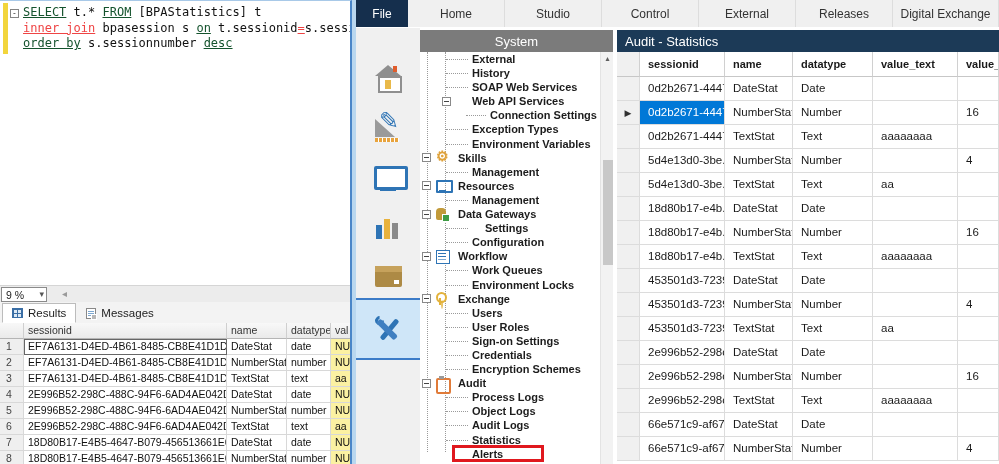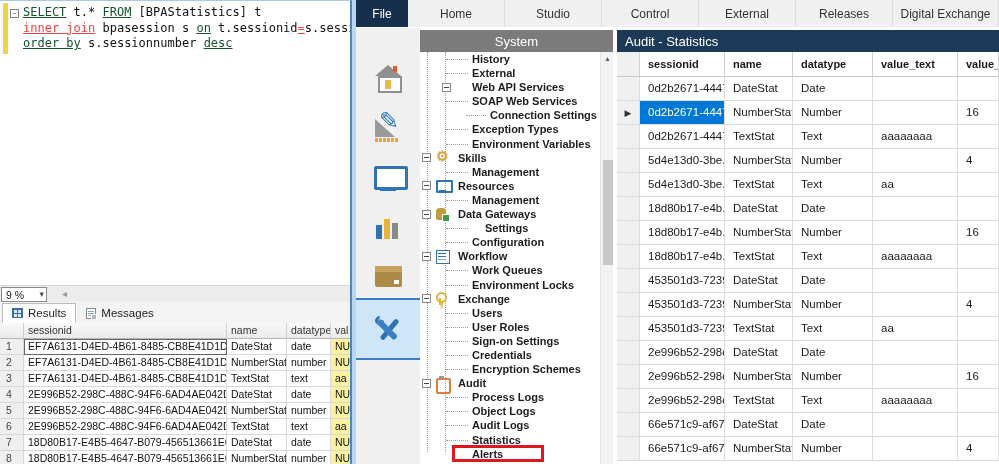--- a/index.html
+++ b/index.html
@@ -255,33 +255,33 @@
       </div>
 
     <div class="syspanel">
       <div class="panel-h gray">System</div>
       <div class="treewrap">
         <div class="vline v1"></div>
         <div class="vline v2"></div>
         <div id="bp-tree">
             <div class="trow">
               <span class="stub" style="left: 26px; width: 22px;"></span>
+              <span class="lbl" style="left: 52px;">External</span>
+            </div>
+            <div class="trow">
+              <span class="stub" style="left: 26px; width: 22px;"></span>
               <span class="lbl" style="left: 52px;">History</span>
             </div>
             <div class="trow">
               <span class="stub" style="left: 26px; width: 22px;"></span>
-              <span class="lbl" style="left: 52px;">External</span>
+              <span class="lbl" style="left: 52px;">SOAP Web Services</span>
             </div>
             <div class="trow">
               <span class="expander" style="left: 22px;"></span>
               <span class="lbl" style="left: 52px;">Web API Services</span>
-            </div>
-            <div class="trow">
-              <span class="stub" style="left: 26px; width: 22px;"></span>
-              <span class="lbl" style="left: 52px;">SOAP Web Services</span>
             </div>
             <div class="trow">
               <span class="stub" style="left: 46px; width: 20px;"></span>
               <span class="lbl" style="left: 70px;">Connection Settings</span>
             </div>
             <div class="trow">
               <span class="stub" style="left: 26px; width: 22px;"></span>
               <span class="lbl" style="left: 52px;">Exception Types</span>
             </div>
             <div class="trow">

